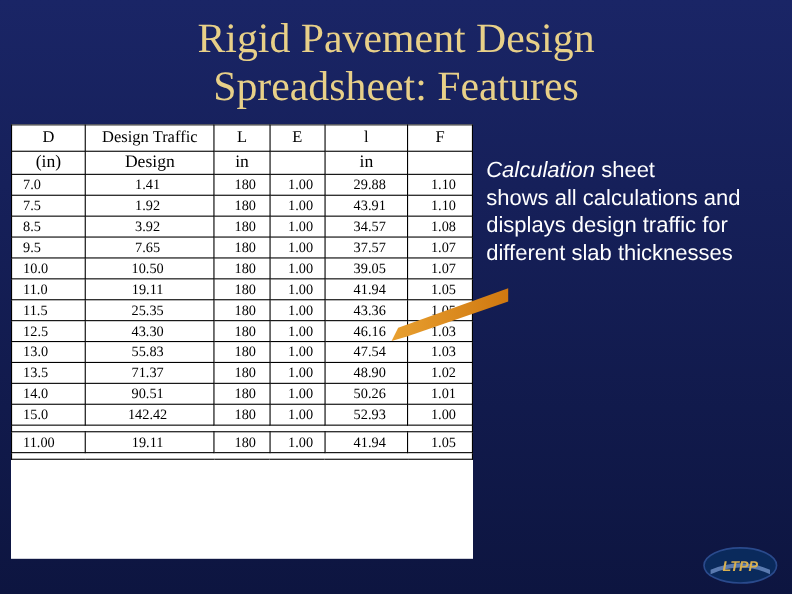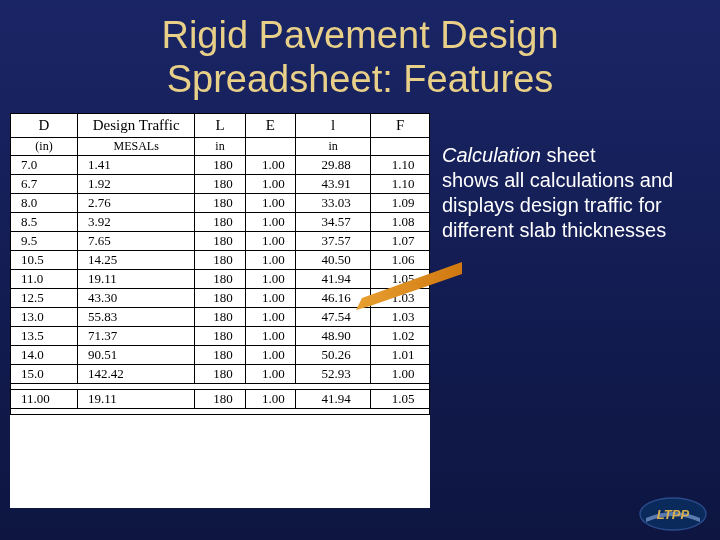--- a/index.html
+++ b/index.html
@@ -4,21 +4,21 @@
 <style>
   * { margin: 0; padding: 0; box-sizing: border-box; }
   html, body { width: 720px; height: 540px; overflow: hidden; }
   body {
     background: linear-gradient(to bottom, #1a2566 0%, #0d1540 100%);
     font-family: Verdana, Geneva, sans-serif;
     position: relative;
   }
   .title {
     color: #e8d088;
-    font-family: Liberation Sans, sans-serif;
+    font-family: Liberation Serif, serif;
     font-size: 38px;
     font-weight: normal;
     text-align: center;
     padding: 14px 20px 4px 20px;
     line-height: 1.15;
   }
   .content {
     position: relative;
     display: flex;
     padding: 8px 0 0 10px;
@@ -38,23 +38,23 @@
   }
   th, td {
     border: 1px solid #000;
     padding: 1px 4px;
     font-size: 13px;
     text-align: center;
     font-weight: normal;
   }
   th { font-weight: normal; }
   thead tr:first-child th { font-size: 15px; padding: 3px 4px; }
-  thead tr:nth-child(2) th { font-size: 12px; }
+  thead tr:nth-child(2) th { font-size: 16px; }
   tbody td { text-align: left; padding-left: 10px; }
-  tbody td.r { text-align: left; padding-right: 14px; }
+  tbody td.r { text-align: center; padding-right: 14px; }
   tbody td.c { text-align: center; }
   .sep td { height: 6px; padding: 0; border-left: 1px solid #000; border-right: 1px solid #000; border-top: 1px solid #000; border-bottom: 1px solid #000; }
   .callout {
     width: 270px;
     padding-top: 30px;
     color: #fff;
     font-family: Verdana, sans-serif;
     font-size: 20px;
     line-height: 1.25;
   }
@@ -99,82 +99,82 @@
         <tr>
           <th>D</th>
           <th>Design Traffic</th>
           <th>L</th>
           <th>E</th>
           <th>l</th>
           <th>F</th>
         </tr>
         <tr>
           <th>(in)</th>
-          <th>MESALs</th>
+          <th>Design</th>
           <th>in</th>
           <th></th>
           <th>in</th>
           <th></th>
         </tr>
       </thead>
       <tbody id="tbody">
       <tr>
             <td>7.0</td>
             <td class="r">1.41</td>
             <td class="c">180</td>
             <td class="c">1.00</td>
             <td class="c">29.88</td>
             <td class="c">1.10</td>
           </tr>
           <tr>
-            <td>6.7</td>
+            <td>7.5</td>
             <td class="r">1.92</td>
             <td class="c">180</td>
             <td class="c">1.00</td>
             <td class="c">43.91</td>
             <td class="c">1.10</td>
           </tr>
           <tr>
-            <td>8.0</td>
-            <td class="r">2.76</td>
-            <td class="c">180</td>
-            <td class="c">1.00</td>
-            <td class="c">33.03</td>
-            <td class="c">1.09</td>
-          </tr>
-          <tr>
             <td>8.5</td>
             <td class="r">3.92</td>
             <td class="c">180</td>
             <td class="c">1.00</td>
             <td class="c">34.57</td>
             <td class="c">1.08</td>
           </tr>
           <tr>
             <td>9.5</td>
             <td class="r">7.65</td>
             <td class="c">180</td>
             <td class="c">1.00</td>
             <td class="c">37.57</td>
             <td class="c">1.07</td>
           </tr>
           <tr>
-            <td>10.5</td>
-            <td class="r">14.25</td>
-            <td class="c">180</td>
-            <td class="c">1.00</td>
-            <td class="c">40.50</td>
-            <td class="c">1.06</td>
+            <td>10.0</td>
+            <td class="r">10.50</td>
+            <td class="c">180</td>
+            <td class="c">1.00</td>
+            <td class="c">39.05</td>
+            <td class="c">1.07</td>
           </tr>
           <tr>
             <td>11.0</td>
             <td class="r">19.11</td>
             <td class="c">180</td>
             <td class="c">1.00</td>
             <td class="c">41.94</td>
+            <td class="c">1.05</td>
+          </tr>
+          <tr>
+            <td>11.5</td>
+            <td class="r">25.35</td>
+            <td class="c">180</td>
+            <td class="c">1.00</td>
+            <td class="c">43.36</td>
             <td class="c">1.05</td>
           </tr>
           <tr>
             <td>12.5</td>
             <td class="r">43.30</td>
             <td class="c">180</td>
             <td class="c">1.00</td>
             <td class="c">46.16</td>
             <td class="c">1.03</td>
           </tr>

